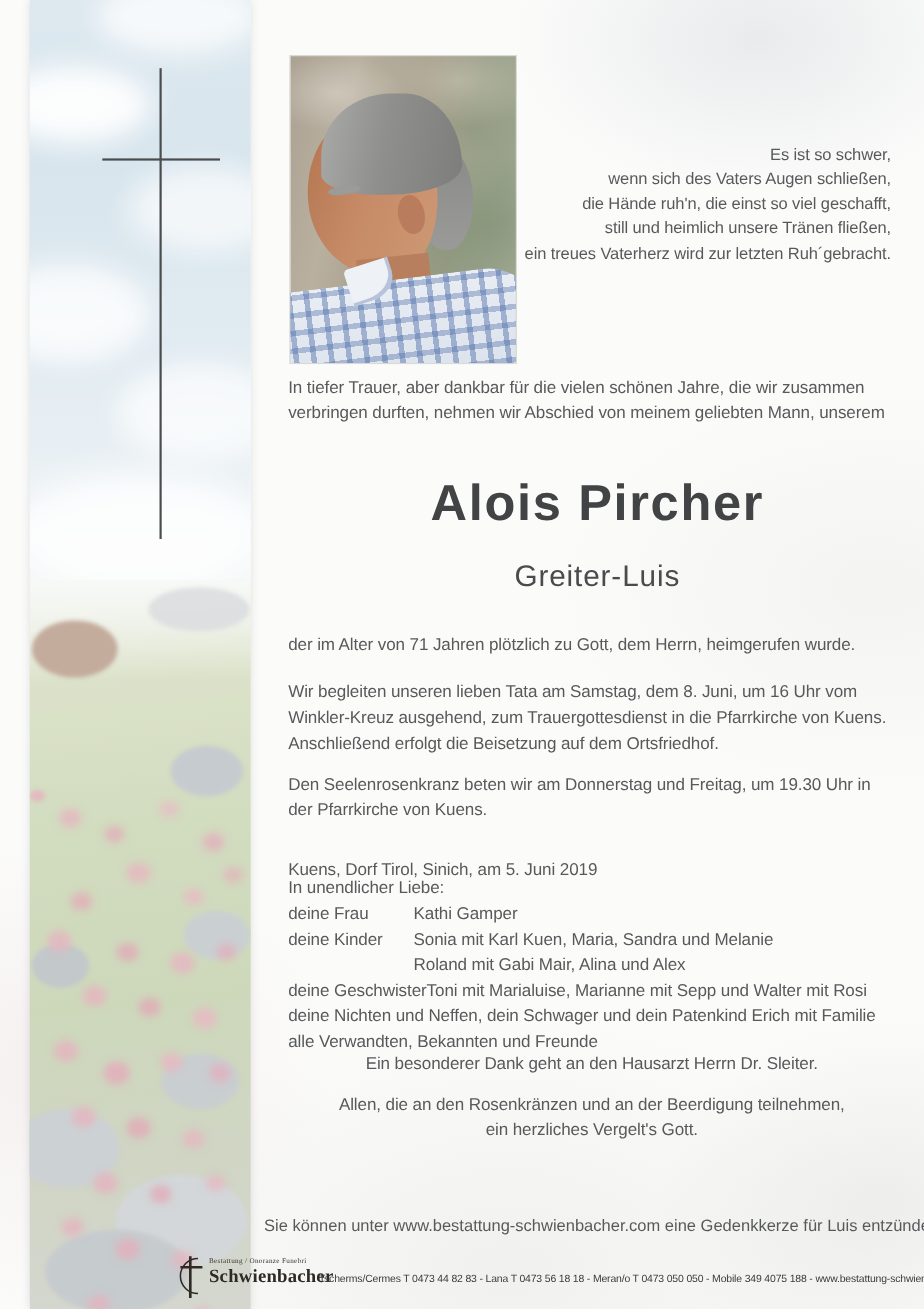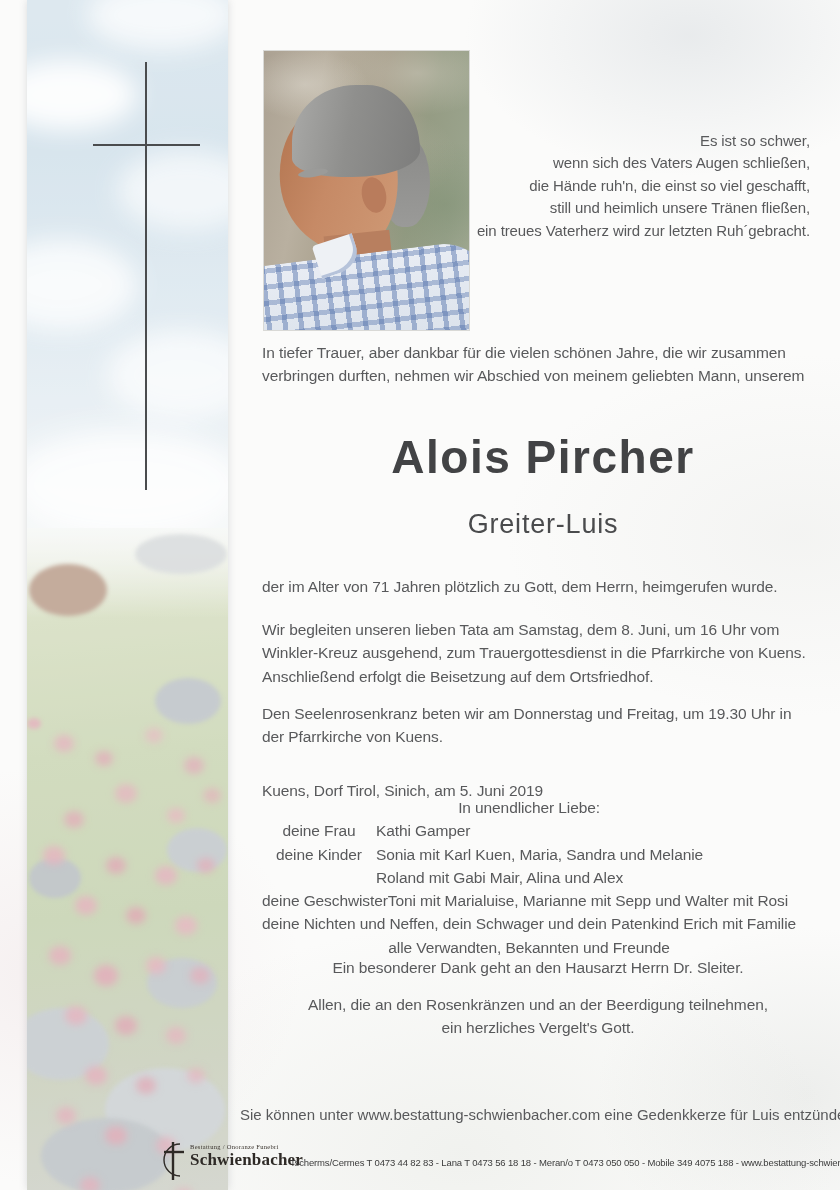--- a/index.html
+++ b/index.html
@@ -120,21 +120,21 @@
     font-size:46px; font-weight:700; letter-spacing:1.5px; color:#424345; line-height:1.15;
   }
   .deceased-nickname {
     position:absolute; left:262px; top:509px; width:562px; text-align:center;
     font-size:27px; font-weight:300; letter-spacing:.8px; color:#4a4b4d;
   }
   .death-line { left:262px; top:575px; }
   .funeral    { left:262px; top:618px; }
   .rosary     { left:262px; top:702px; }
   .place-date { left:262px; top:759px;margin-top:20px; }
-  .mourners   { left:262px; top:796px;text-align:center; }
+  .mourners   { left:262px; top:796px; }
   .fam-row { display:flex; }
   .fam-label { min-width:114px; }
   .center-block { position:absolute; left:252px; width:572px; text-align:center; }
   .thanks1 { top:956px; }
   .thanks2 { top:993px; }
   .thanks3 { top:1046px; }
   .candle  { position:absolute; left:240px; top:1106px; width:584px; text-align:center; font-size:15px; white-space:nowrap; }
 
   
   .footer { position:absolute; left:0; bottom:0; width:840px; height:52px; z-index:4; }

